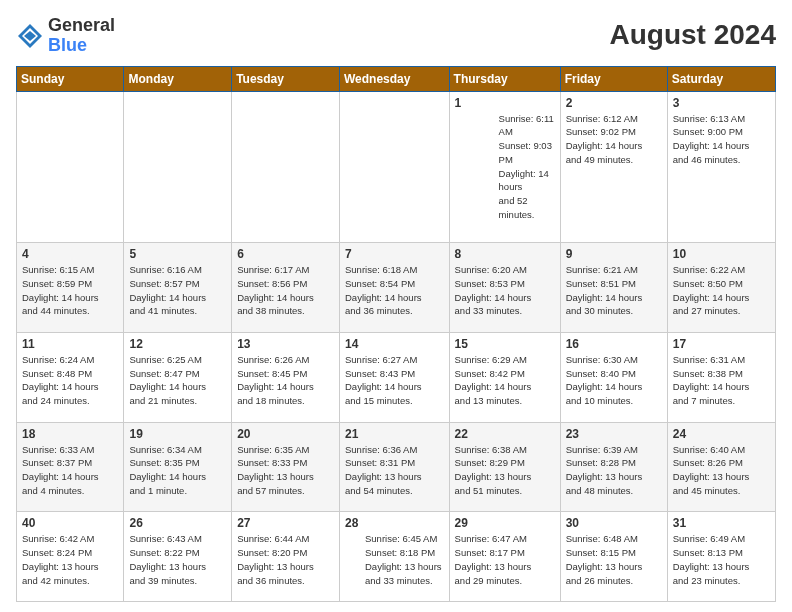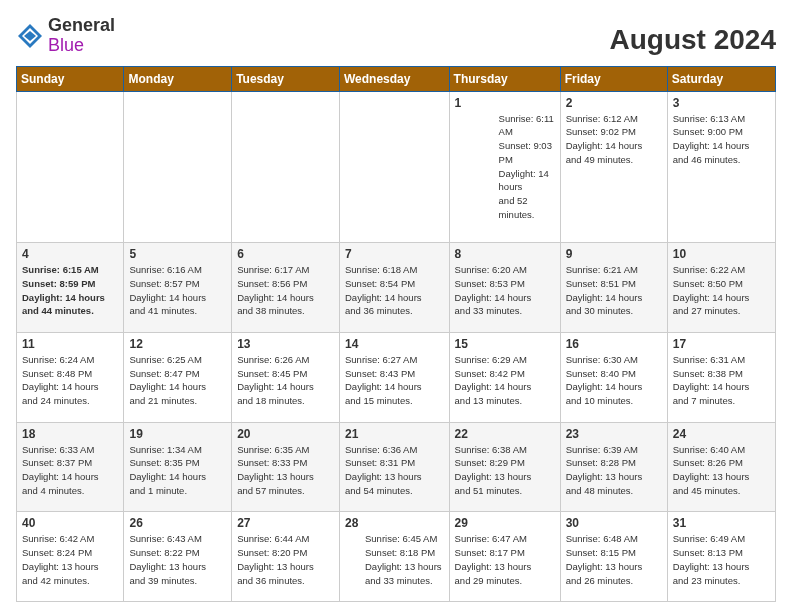--- a/index.html
+++ b/index.html
@@ -13,41 +13,41 @@
     .page {
       width: 792px;
       height: 612px;
       padding: 16px 16px 10px 16px;
       display: flex;
       flex-direction: column;
     }
     .header {
       display: flex;
       justify-content: space-between;
-      align-items: flex-end;
+      align-items: center;
       margin-bottom: 10px;
     }
     .logo {
       display: flex;
       align-items: center;
     }
     .logo-text {
       display: flex;
       flex-direction: column;
       line-height: 1.1;
     }
     .logo-general {
       font-size: 18px;
       font-weight: bold;
       color: #333;
     }
     .logo-blue {
       font-size: 18px;
-      font-weight: normal;
-      color: #a21caf;
+      font-weight: bold;
+      color: #3b82f6;
     }
     .logo-icon {
       width: 28px;
       height: 28px;
       margin-right: 4px;
     }
     .title-block {
       text-align: right;
     }
     .month-title {
@@ -158,21 +158,21 @@
             <span class="day-number">3</span>
             <div class="day-info" style="white-space: pre-line;">Sunrise: 6:13 AM
 Sunset: 9:00 PM
 Daylight: 14 hours
 and 46 minutes.</div>
           </td>
         </tr>
         <tr>
           <td>
             <span class="day-number">4</span>
-            <div class="day-info" style="white-space: pre-line; font-weight: bold;">Sunrise: 6:15 AM
+            <div class="day-info" style="white-space: pre-line;">Sunrise: 6:15 AM
 Sunset: 8:59 PM
 Daylight: 14 hours
 and 44 minutes.</div>
           </td>
           <td>
             <span class="day-number">5</span>
             <div class="day-info" style="white-space: pre-line;">Sunrise: 6:16 AM
 Sunset: 8:57 PM
 Daylight: 14 hours
 and 41 minutes.</div>
@@ -267,21 +267,21 @@
         <tr>
           <td>
             <span class="day-number">18</span>
             <div class="day-info" style="white-space: pre-line;">Sunrise: 6:33 AM
 Sunset: 8:37 PM
 Daylight: 14 hours
 and 4 minutes.</div>
           </td>
           <td>
             <span class="day-number">19</span>
-            <div class="day-info" style="white-space: pre-line;">Sunrise: 1:34 AM
+            <div class="day-info" style="white-space: pre-line;">Sunrise: 6:34 AM
 Sunset: 8:35 PM
 Daylight: 14 hours
 and 1 minute.</div>
           </td>
           <td>
             <span class="day-number">20</span>
             <div class="day-info" style="white-space: pre-line;">Sunrise: 6:35 AM
 Sunset: 8:33 PM
 Daylight: 13 hours
 and 57 minutes.</div>

